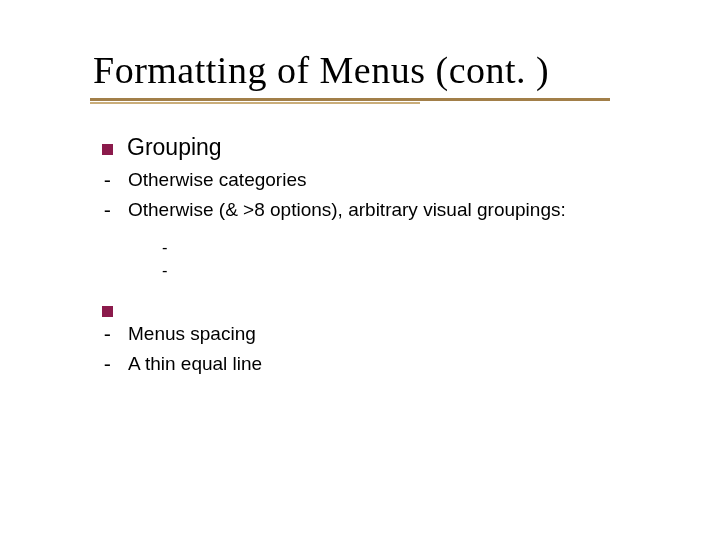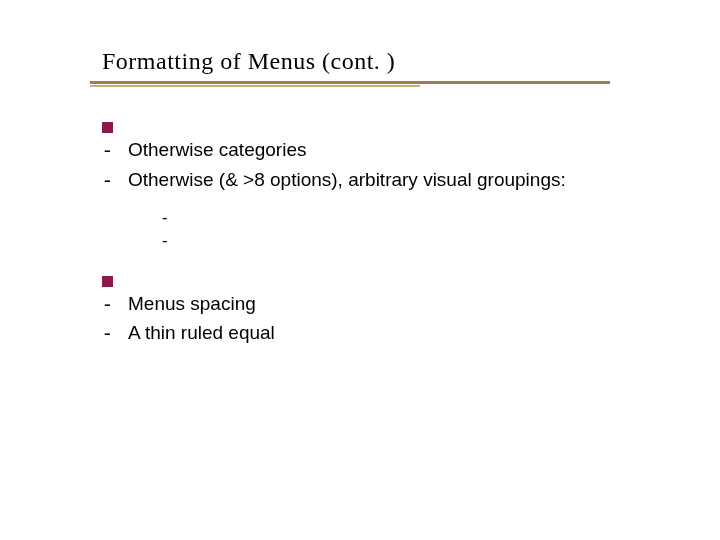--- a/index.html
+++ b/index.html
@@ -13,23 +13,23 @@
   }
   .slide {
     position: relative;
     width: 720px;
     height: 540px;
     box-sizing: border-box;
     padding: 48px 50px 40px 90px;
   }
   .title {
     font-family: "Times New Roman", Times, serif;
-    font-size: 24px;
+    font-size: 38px;
     font-weight: 400;
-    margin: 0 0 6px 12px;
+    margin: 0 0 6px 3px;
     letter-spacing: 0.5px;
   }
   .rule {
     position: relative;
     height: 6px;
     margin: 6px 0 28px 0;
   }
   .rule .bar-long {
     position: absolute;
     left: 0; top: 0;
@@ -102,20 +102,21 @@
 
   <div class="rule">
     <div class="bar-long"></div>
     <div class="bar-short"></div>
   </div>
 
   <div class="content">
 
     <div class="row">
       <div class="bullet-square"></div>
+      <div class="lvl1">Grouping</div>
     </div>
 
     <div class="row">
       <div class="bullet-dash">-</div>
       <div class="lvl2">Otherwise categories</div>
     </div>
     <div class="row">
       <div class="bullet-dash">-</div>
       <div class="lvl2">Otherwise (&amp; &gt;8 options), arbitrary visual groupings:</div>
     </div>
@@ -132,17 +133,17 @@
     <div class="row gap-before-separate">
       <div class="bullet-square"></div>
     </div>
 
     <div class="row">
       <div class="bullet-dash">-</div>
       <div class="lvl2">Menus spacing</div>
     </div>
     <div class="row">
       <div class="bullet-dash">-</div>
-      <div class="lvl2">A thin ruled equal</div>
+      <div class="lvl2">A thin equal line</div>
     </div>
 
   </div>
 </div>
 
 </body></html>

